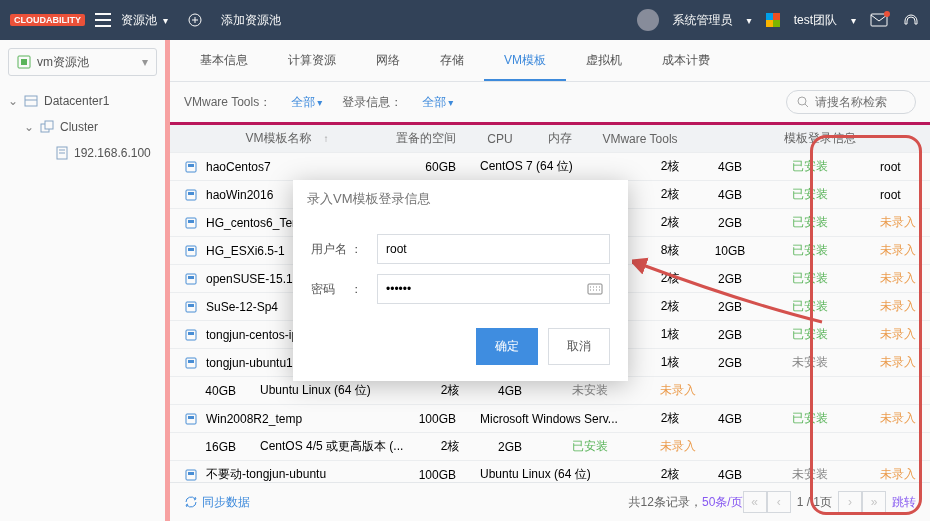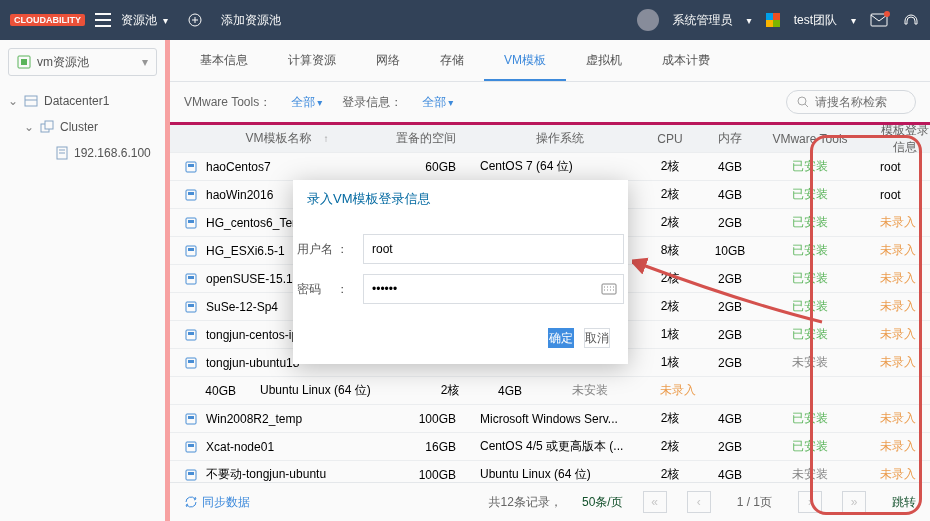--- a/index.html
+++ b/index.html
@@ -47,35 +47,35 @@
 .c-login{flex:1;text-align:left;padding-left:20px}
 .thead .c-name{justify-content:center;position:relative}
 .sort{color:#999;font-size:10px;margin-left:4px}
 .tmpl-icon{color:#4a90d9;flex-shrink:0}
 .green{color:#5cb85c}
 .orange{color:#f0a050}
 .gray{color:#888}
 .login-col-highlight{position:absolute;top:95px;right:8px;width:112px;height:380px;border:3px solid #d9534f;border-radius:16px;pointer-events:none}
 .footer{display:flex;align-items:center;padding:8px 14px;border-top:1px solid #e9ecef;color:#555;gap:8px}
 .sync{color:#3f8de0;display:flex;align-items:center;gap:4px;cursor:pointer}
-.pager{margin-left:auto;display:flex;align-items:center;gap:20px;color:#666}
+.pager{margin-left:auto;display:flex;align-items:center;gap:0;color:#666}
 .pgbtn{border:1px solid #d9dde2;width:24px;height:22px;display:flex;align-items:center;justify-content:center;background:#fff;cursor:pointer;color:#888}
 .pgbtn.dis{color:#ccc}
-.blue{color:#14532d}
+.blue{color:#8b5cf6}
 .overlay{position:absolute;inset:0;background:rgba(0,0,0,.02)}
 .modal{position:absolute;left:293px;top:180px;width:335px;background:#fff;box-shadow:0 4px 24px rgba(0,0,0,.25)}
-.modal-title{padding:10px 14px;color:#0369a1;font-size:13px}
-.modal-body{padding:6px 4px 14px}
+.modal-title{padding:10px 14px;color:#737373;font-size:13px}
+.modal-body{padding:6px 18px 14px}
 .field{display:flex;align-items:center;margin:10px 0}
 .field label{width:66px;color:#555}
 .field-input{flex:1;height:30px;border:1px solid #d9dde2;padding:0 8px;display:flex;align-items:center;position:relative}
 .field-input input{border:none;outline:none;flex:1;font-family:inherit}
 .kbd-icon{color:#888;position:absolute;right:6px}
 .modal-actions{display:flex;justify-content:flex-end;gap:10px;padding:0 18px 16px}
-.btn{height:20px;padding:0 0;border:1px solid #d9dde2;background:#fff;cursor:pointer;color:#555}
+.btn{height:37px;padding:0 18px;border:1px solid #d9dde2;background:#fff;cursor:pointer;color:#555}
 .btn.primary{background:#3f8de0;border-color:#3f8de0;color:#fff}
 .arrow{position:absolute;left:632px;top:252px;pointer-events:none}
 svg{display:block}
 </style>
 </head>
 <body>
 
 <div class="topbar">
   <div class="logo">
     <span class="logo-badge">CLOUDABILITY</span>
@@ -196,21 +196,20 @@
       </div>
     </div>
 
     <div class="table">
       <div class="thead">
         <div class="c-name">
             <span>VM模板名称</span>
             <span class="sort">↑</span>
           </div>
         <div class="c-disk">置备的空间</div>
-        <div class="c-os" style="text-align:center">操作系统</div>
         <div class="c-cpu">CPU</div>
         <div class="c-mem">内存</div>
         <div class="c-tools">VMware Tools</div>
         <div class="c-login" style="text-align:center">模板登录信息</div>
       </div>
       <div id="tbody">
           <div class="trow">
             <div class="c-name">
               <span class="tmpl-icon">
                 <svg width="14" height="14">
@@ -365,29 +364,20 @@
               <span>Win2008R2_temp</span>
             </div>
             <div class="c-disk">100GB</div>
             <div class="c-os">Microsoft Windows Serv...</div>
             <div class="c-cpu">2核</div>
             <div class="c-mem">4GB</div>
             <div class="c-tools green">已安装</div>
             <div class="c-login orange">未录入</div>
           </div>
           <div class="trow">
-            <div class="c-name">
-              <span class="tmpl-icon">
-                <svg width="14" height="14">
-                  <rect x="2" y="2" width="10" height="10" rx="1" fill="none" stroke="#4a90d9"></rect>
-                  <rect x="4" y="4" width="6" height="3" fill="#4a90d9"></rect>
-                </svg>
-              </span>
-              <span>Xcat-node01</span>
-            </div>
             <div class="c-disk">16GB</div>
             <div class="c-os">CentOS 4/5 或更高版本 (...</div>
             <div class="c-cpu">2核</div>
             <div class="c-mem">2GB</div>
             <div class="c-tools green">已安装</div>
             <div class="c-login orange">未录入</div>
           </div>
           <div class="trow">
             <div class="c-name">
               <span class="tmpl-icon">

